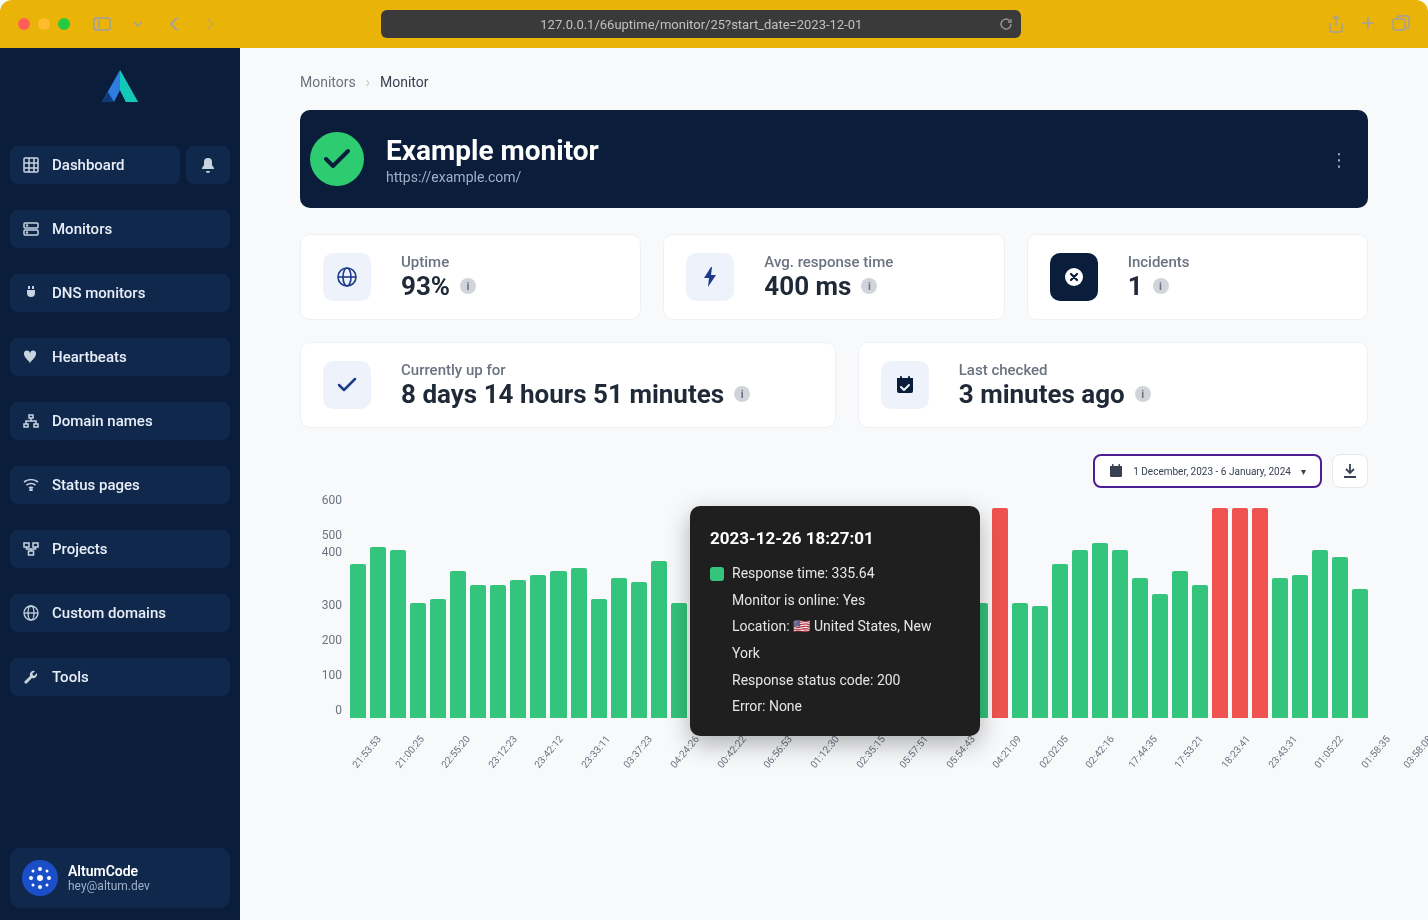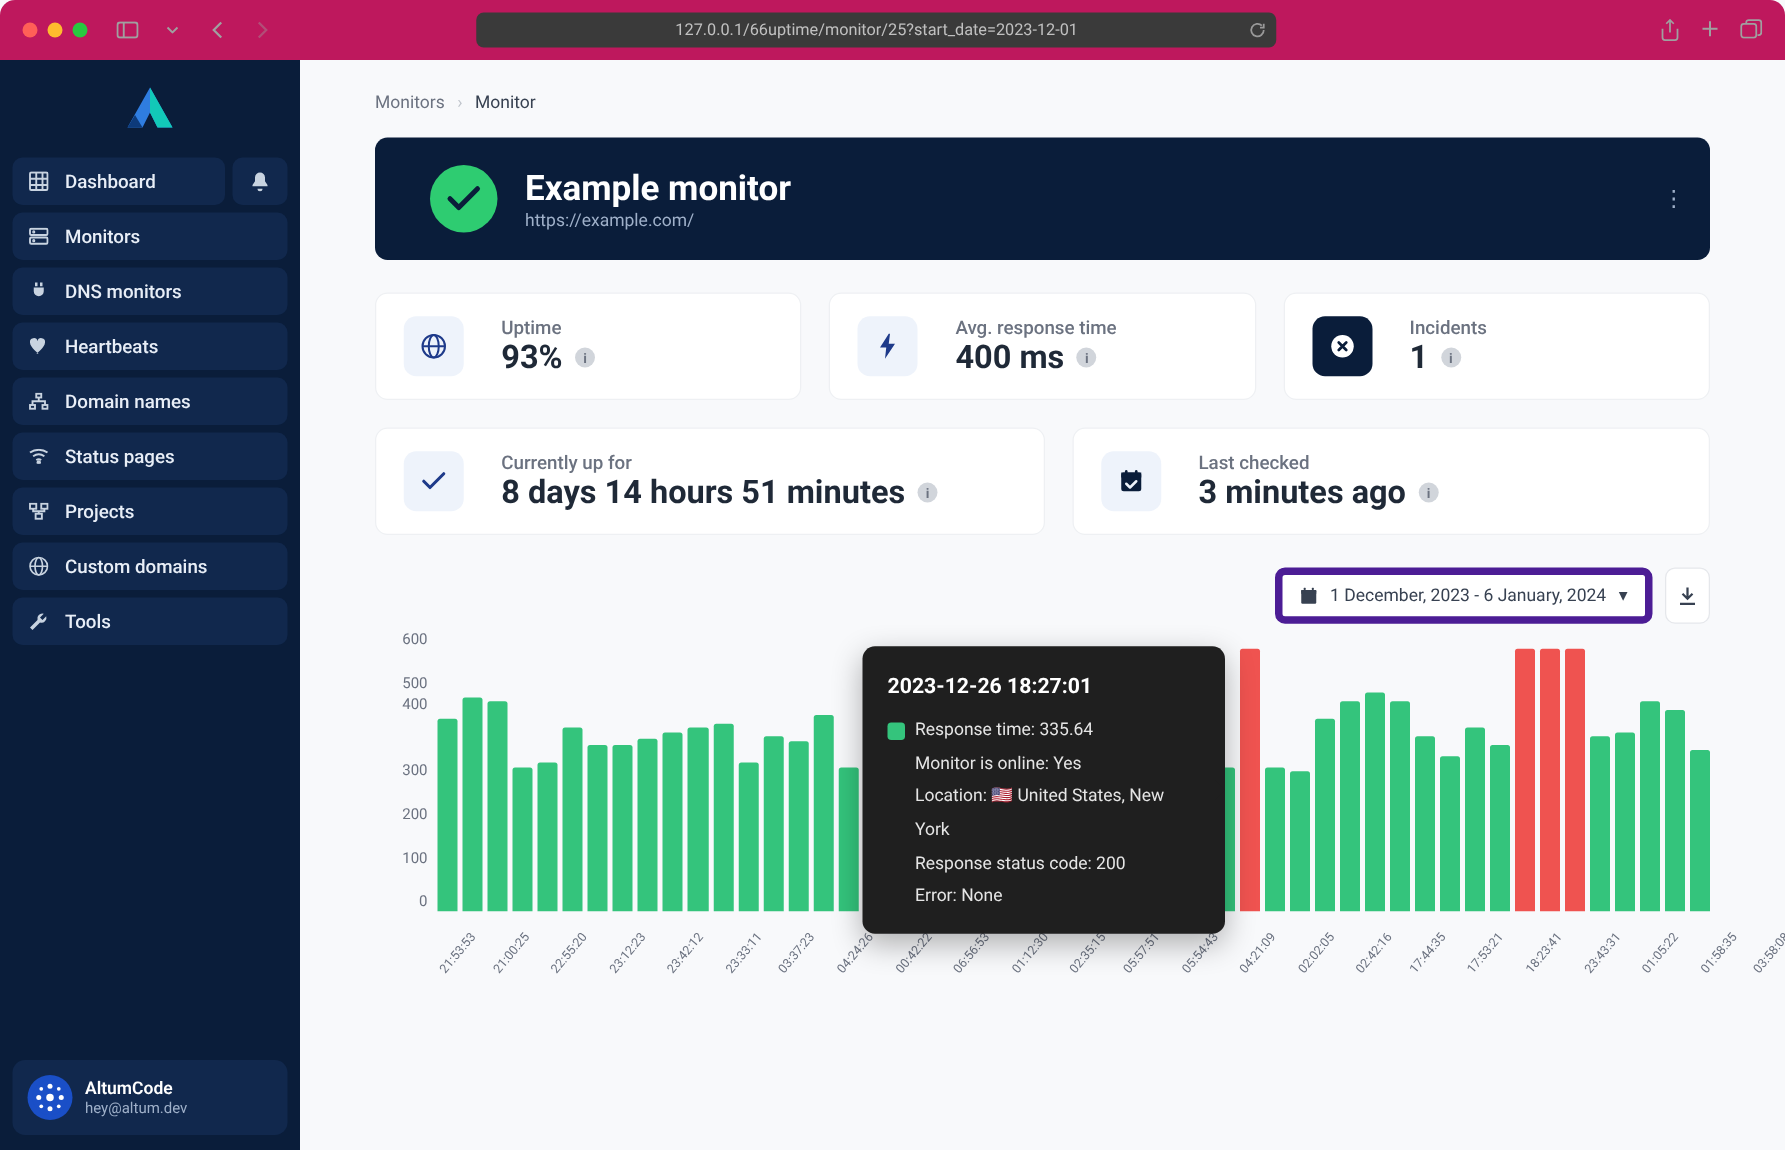--- a/index.html
+++ b/index.html
@@ -1,62 +1,62 @@
 <!DOCTYPE html>
 <html><head>
 <meta charset="utf-8">
 <style>
 * { margin:0; padding:0; box-sizing:border-box; font-family:-apple-system,BlinkMacSystemFont,"Segoe UI",Roboto,sans-serif; }
 body { background:#f8f9fb; overflow:hidden; width:1428px; height:920px; }
 
 
-.chrome { background:#be185d; height:48px; display:flex; align-items:center; padding:0 18px; gap:8px; border-radius:12px 12px 0 0; }
+.chrome { background:#eab308; height:48px; display:flex; align-items:center; padding:0 18px; gap:8px; border-radius:12px 12px 0 0; }
 .dots { display:flex; gap:8px; margin-right:10px; }
 .dot { width:12px; height:12px; border-radius:50%; }
 .dot.r{background:#ff5f57}.dot.y{background:#febc2e}.dot.g{background:#28c840}
 .chrome-btn { width:28px; height:24px; display:flex; align-items:center; justify-content:center; color:#a0a0a0; }
 .url-bar { flex:1; max-width:640px; margin:0 auto; background:#3a3a3a; height:28px; border-radius:6px; display:flex; align-items:center; justify-content:center; color:#c0c0c0; font-size:13px; position:relative; }
 .url-refresh { position:absolute; right:8px; color:#999; }
 .chrome-right { display:flex; gap:16px; margin-left:auto; color:#a0a0a0; }
 
 
 .app { display:flex; height:872px; }
 .sidebar { width:240px; background:#0a1d3a; color:#fff; display:flex; flex-direction:column; padding:12px 10px; }
 .logo-wrap { display:flex; justify-content:center; padding:8px 0 16px; }
 .nav { display:flex; flex-direction:column; gap:6px; }
 .nav-row { display:flex; gap:6px; }
-.nav-item { flex:1; background:#11284d; border-radius:8px; padding:10px 12px; display:flex; align-items:center; gap:12px; color:#e8eef7; font-size:15px; font-weight:500; cursor:pointer; }
+.nav-item { flex:1; background:#11284d; border-radius:8px; padding:10px 12px; display:flex; align-items:center; gap:12px; color:#e8eef7; font-size:15px; font-weight:500; cursor:pointer;margin-top:20px; }
 .nav-item .icon { width:18px; display:flex; justify-content:center; color:#c8d3e0; }
 .nav-bell { width:44px; flex:0 0 44px; justify-content:center; }
 .user-box { margin-top:auto; background:#11284d; border-radius:10px; padding:12px; display:flex; gap:10px; align-items:center; }
 .avatar { width:36px; height:36px; border-radius:50%; background:#1a4fc7; display:flex; align-items:center; justify-content:center; font-size:18px; }
 .user-name{font-size:14px;font-weight:600;color:#fff}
 .user-email{font-size:12px;color:#9fb0c9}
 
 
 .main { flex:1; overflow:auto; padding:26px 60px; }
 .breadcrumb { display:flex; align-items:center; gap:10px; color:#6b7280; font-size:14px; margin-bottom:20px; }
 .breadcrumb .sep{color:#c0c5cc}
-.hero { background:#0a1d3a; border-radius:10px; padding:22px 44px; display:flex; align-items:center; gap:22px; margin-bottom:26px; position:relative; }
+.hero { background:#0a1d3a; border-radius:10px; padding:22px 10px; display:flex; align-items:center; gap:22px; margin-bottom:26px; position:relative; }
 .hero-check { width:54px; height:54px; border-radius:50%; background:#2ecc71; display:flex; align-items:center; justify-content:center; }
 .hero-title { color:#fff; font-size:28px; font-weight:700; }
 .hero-sub { color:#9fb0c9; font-size:14px; margin-top:2px; }
 .hero-more { position:absolute; right:20px; color:#9fb0c9; font-size:18px; cursor:pointer; }
 
 .cards { display:grid; grid-template-columns:1fr 1fr 1fr; gap:22px; margin-bottom:22px; }
 .cards2 { display:grid; grid-template-columns:1.05fr 1fr; gap:22px; margin-bottom:26px; }
 .card { background:#fff; border:1px solid #eef0f3; border-radius:10px; padding:18px 22px; display:flex; gap:30px; align-items:center; }
 .card-icon { width:48px; height:48px; border-radius:10px; background:#eef3fb; display:flex; align-items:center; justify-content:center; color:#1e3a8a; font-size:20px; }
 .card-icon.dark{background:#0a1d3a;color:#fff}
 .card-label { color:#6b7280; font-size:15px; font-weight:500; }
 .card-value { color:#1f2937; font-size:26px; font-weight:700; display:flex; align-items:center; gap:10px; }
 .info-dot { width:16px; height:16px; border-radius:50%; background:#d1d5db; color:#6b7280; font-size:11px; display:inline-flex; align-items:center; justify-content:center; font-weight:700; }
 
 .toolbar { display:flex; justify-content:flex-end; gap:10px; margin-bottom:10px; }
-.date-pick { background:#fff; border:6px solid #4c1d95; border-radius:8px; padding:8px 14px; display:flex; align-items:center; gap:10px; font-size:14px; color:#374151; cursor:pointer; }
+.date-pick { background:#fff; border:2px solid #4c1d95; border-radius:8px; padding:8px 14px; display:flex; align-items:center; gap:10px; font-size:10px; color:#374151; cursor:pointer; }
 .dl-btn { width:36px; background:#fff; border:1px solid #e5e7eb; border-radius:8px; display:flex; align-items:center; justify-content:center; cursor:pointer; color:#374151; }
 
 
 .chart-wrap { position:relative; background:transparent; padding:10px 0 0 0; }
 .chart { position:relative; height:210px; margin-left:50px; }
 .y-axis { position:absolute; left:0; top:10px; bottom:50px; width:50px; }
 .y-tick { position:absolute; right:8px; font-size:12px; color:#6b7280; transform:translateY(-50%); }
 .bars { position:absolute; left:0; right:0; bottom:0; top:0; display:flex; align-items:flex-end; gap:4px; }
 .bar { flex:1; background:#34c47c; border-radius:2px 2px 0 0; }
 .bar.down { background:#ef5350; }

